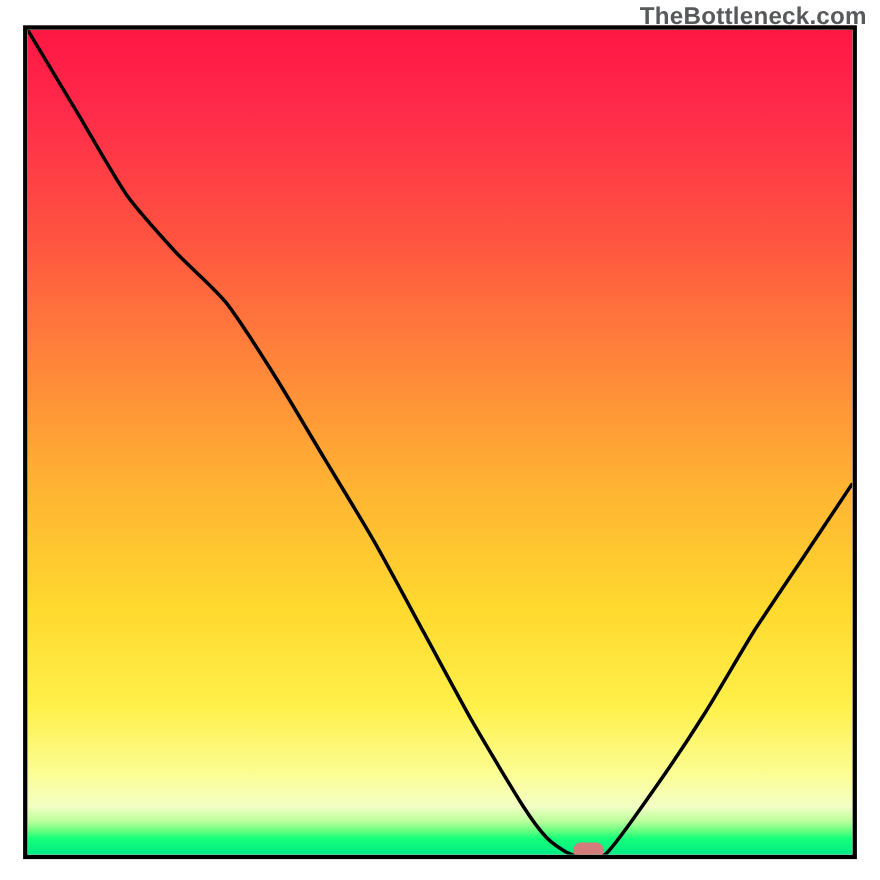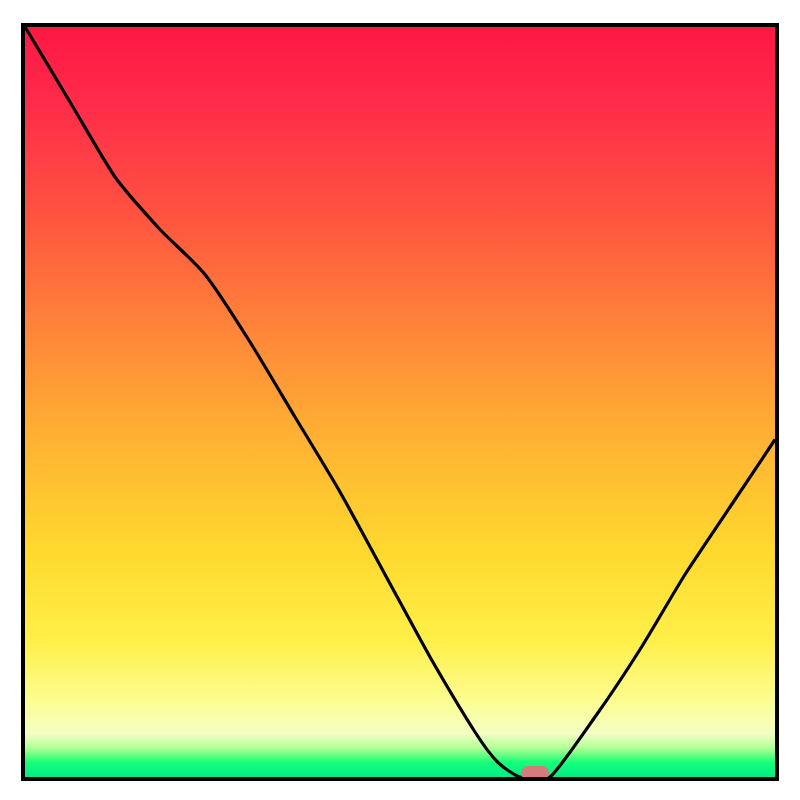--- a/index.html
+++ b/index.html
@@ -59,20 +59,21 @@
     height: 14px;
     background: #d47b7b;
     border-radius: 8px;
     transform: translate(-50%, -50%);
   }
 </style>
 </head>
 <body>
 
 <div class="frame">
+  <div class="watermark">TheBottleneck.com</div>
 
   <div class="plot-box">
     <div class="gradient"></div>
 
     <svg class="curve-layer" viewBox="0 0 750 750" preserveAspectRatio="none">
       <path id="curve-path" d="M 0 0 C 4.9 8.1, 35.3 58.8, 45.0 75.0 C 54.8 91.3, 80.3 136.2, 90.0 150.0 C 99.8 163.8, 125.3 191.9, 135.0 202.5 C 144.8 213.1, 170.3 235.3, 180.0 247.5 C 189.8 259.7, 215.3 299.6, 225.0 315.0 C 234.8 330.4, 260.3 373.8, 270.0 390.0 C 279.8 406.3, 305.3 447.9, 315.0 465.0 C 324.8 482.1, 350.3 529.6, 360.0 547.5 C 369.8 565.4, 395.3 612.9, 405.0 630.0 C 414.8 647.1, 442.7 693.6, 450.0 705.0 C 457.3 716.4, 467.6 730.1, 472.5 735.0 C 477.4 739.9, 489.3 748.4, 495.0 750.0 C 500.7 751.6, 516.9 756.5, 525.0 750.0 C 533.1 743.5, 560.3 703.8, 570.0 690.0 C 579.8 676.2, 605.3 637.9, 615.0 622.5 C 624.8 607.1, 650.3 562.9, 660.0 547.5 C 669.8 532.1, 695.3 494.6, 705.0 480.0 C 714.8 465.4, 745.1 419.8, 750.0 412.5" fill="none" stroke="#000" stroke-width="3.2"></path>
     </svg>
 
     <div id="min-marker" class="marker" style="left: 510px; top: 746px;"></div>
   </div>

